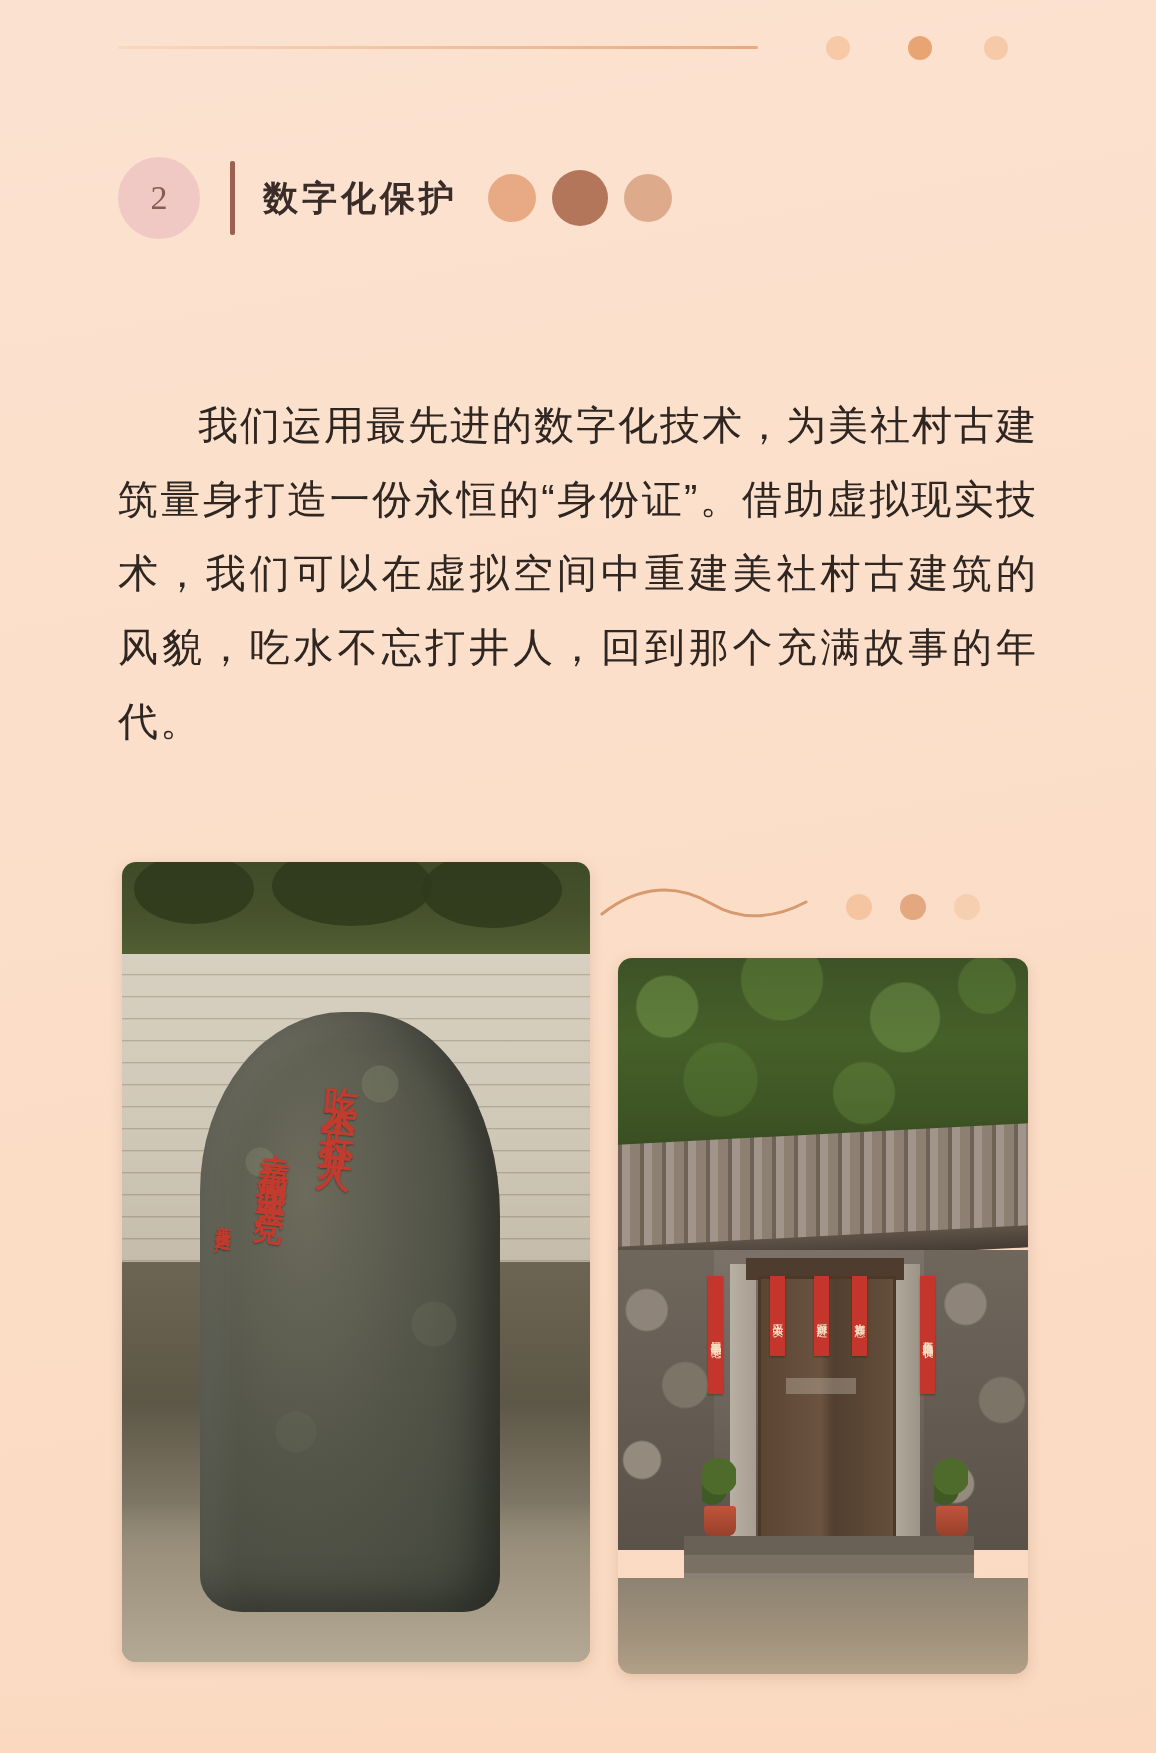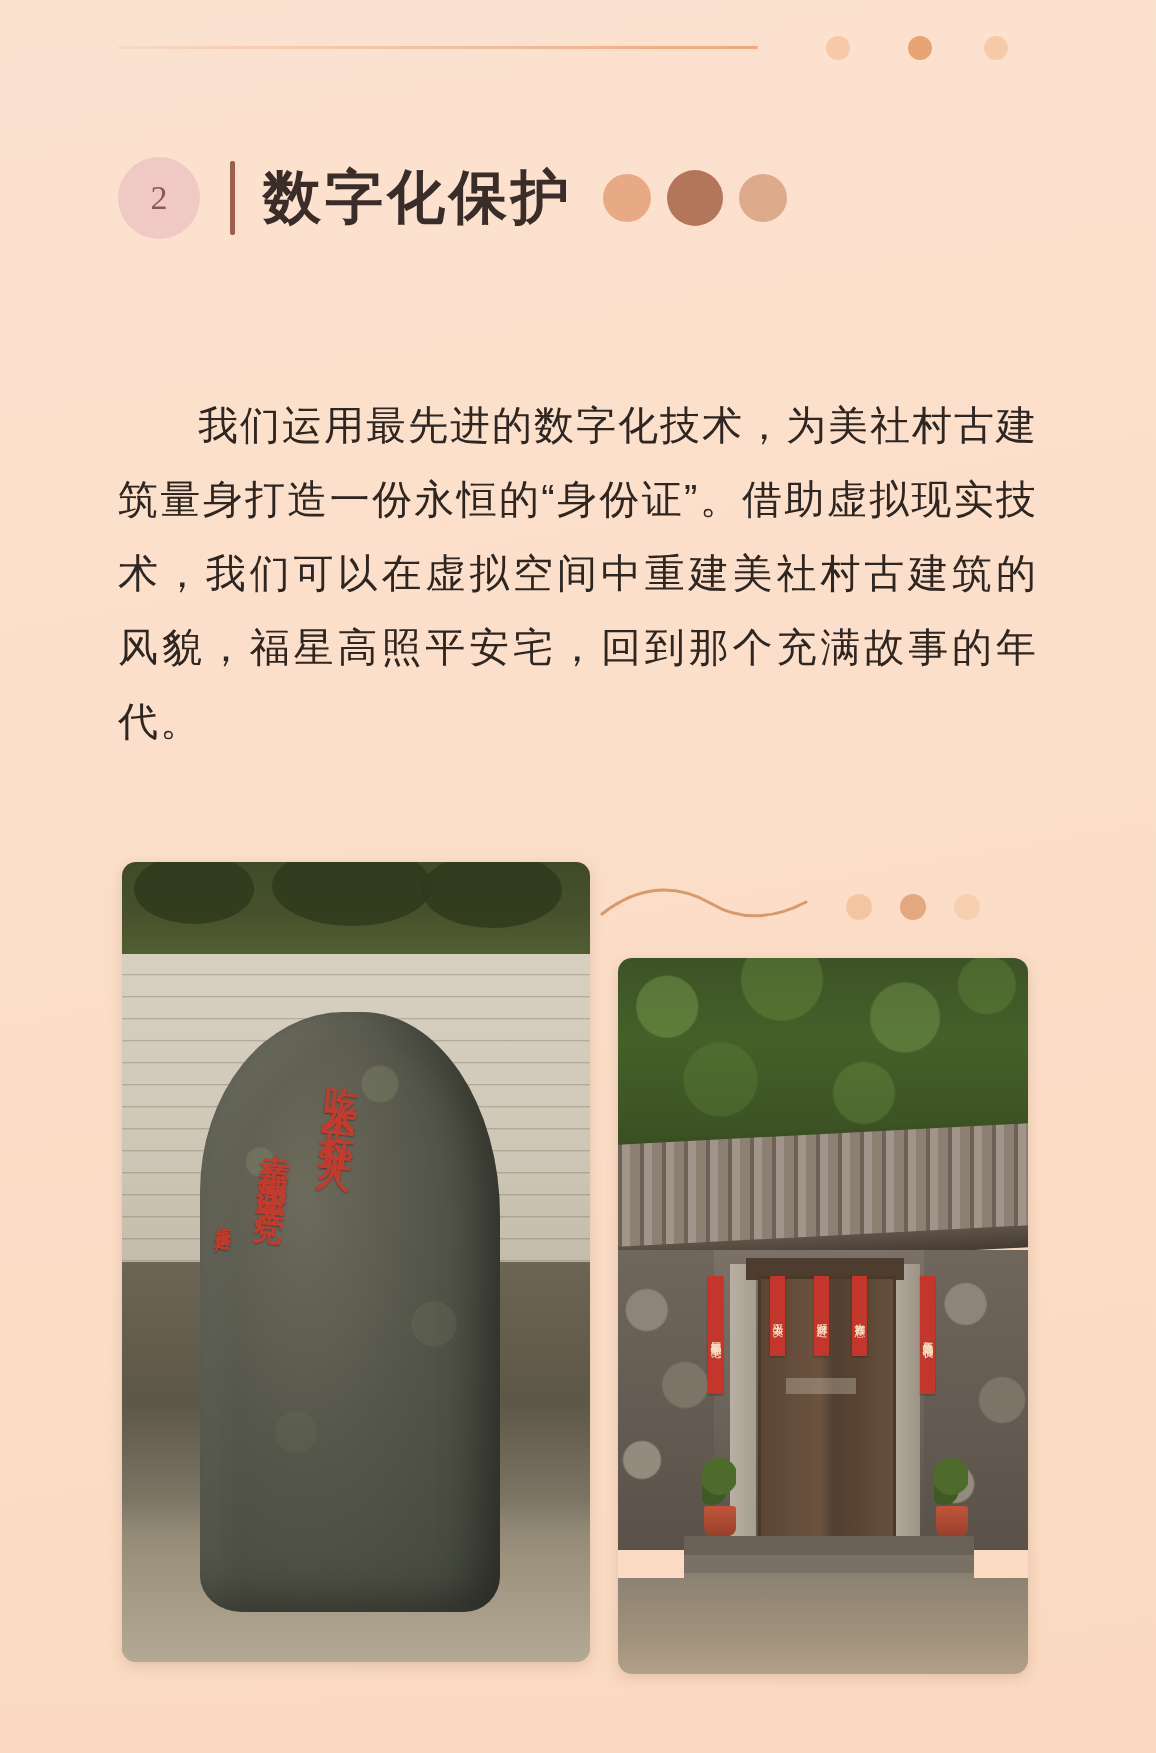--- a/index.html
+++ b/index.html
@@ -73,21 +73,21 @@
   }
   .heading .bar {
     width: 5px;
     height: 74px;
     background: #9c5f50;
     margin-left: 30px;
     margin-right: 28px;
     border-radius: 2px;
   }
   .heading .title {
-    font-size: 58px;
+    font-size: 35px;
     font-weight: bold;
     color: #3a2c28;
     letter-spacing: 4px;
     white-space: nowrap;
     text-align: center;
   }
   .heading .hdots {
     display: flex;
     align-items: center;
     margin-left: 30px;
@@ -348,21 +348,21 @@
     <div class="badge">2</div>
     <div class="bar"></div>
     <div class="title">数字化保护</div>
     <div class="hdots">
       <span class="hd1"></span>
       <span class="hd2"></span>
       <span class="hd3"></span>
     </div>
   </div>
 
-  <div class="body-text">我们运用最先进的数字化技术，为美社村古建筑量身打造一份永恒的“身份证”。借助虚拟现实技术，我们可以在虚拟空间中重建美社村古建筑的风貌，福星高照平安宅，回到那个充满故事的年代。</div>
+  <div class="body-text">我们运用最先进的数字化技术，为美社村古建筑量身打造一份永恒的“身份证”。借助虚拟现实技术，我们可以在虚拟空间中重建美社村古建筑的风貌，吃水不忘打井人，回到那个充满故事的年代。</div>
 
   <div class="squiggle">
     <svg width="240" height="56" viewBox="0 0 240 56" fill="none">
       <path d="M2 34 C 40 4, 78 4, 112 24 C 142 42, 176 38, 206 22" stroke="#d79a6e" stroke-width="3" fill="none" stroke-linecap="round"></path>
     </svg>
     <div class="sdot s1"></div>
     <div class="sdot s2"></div>
     <div class="sdot s3"></div>
   </div>
 

